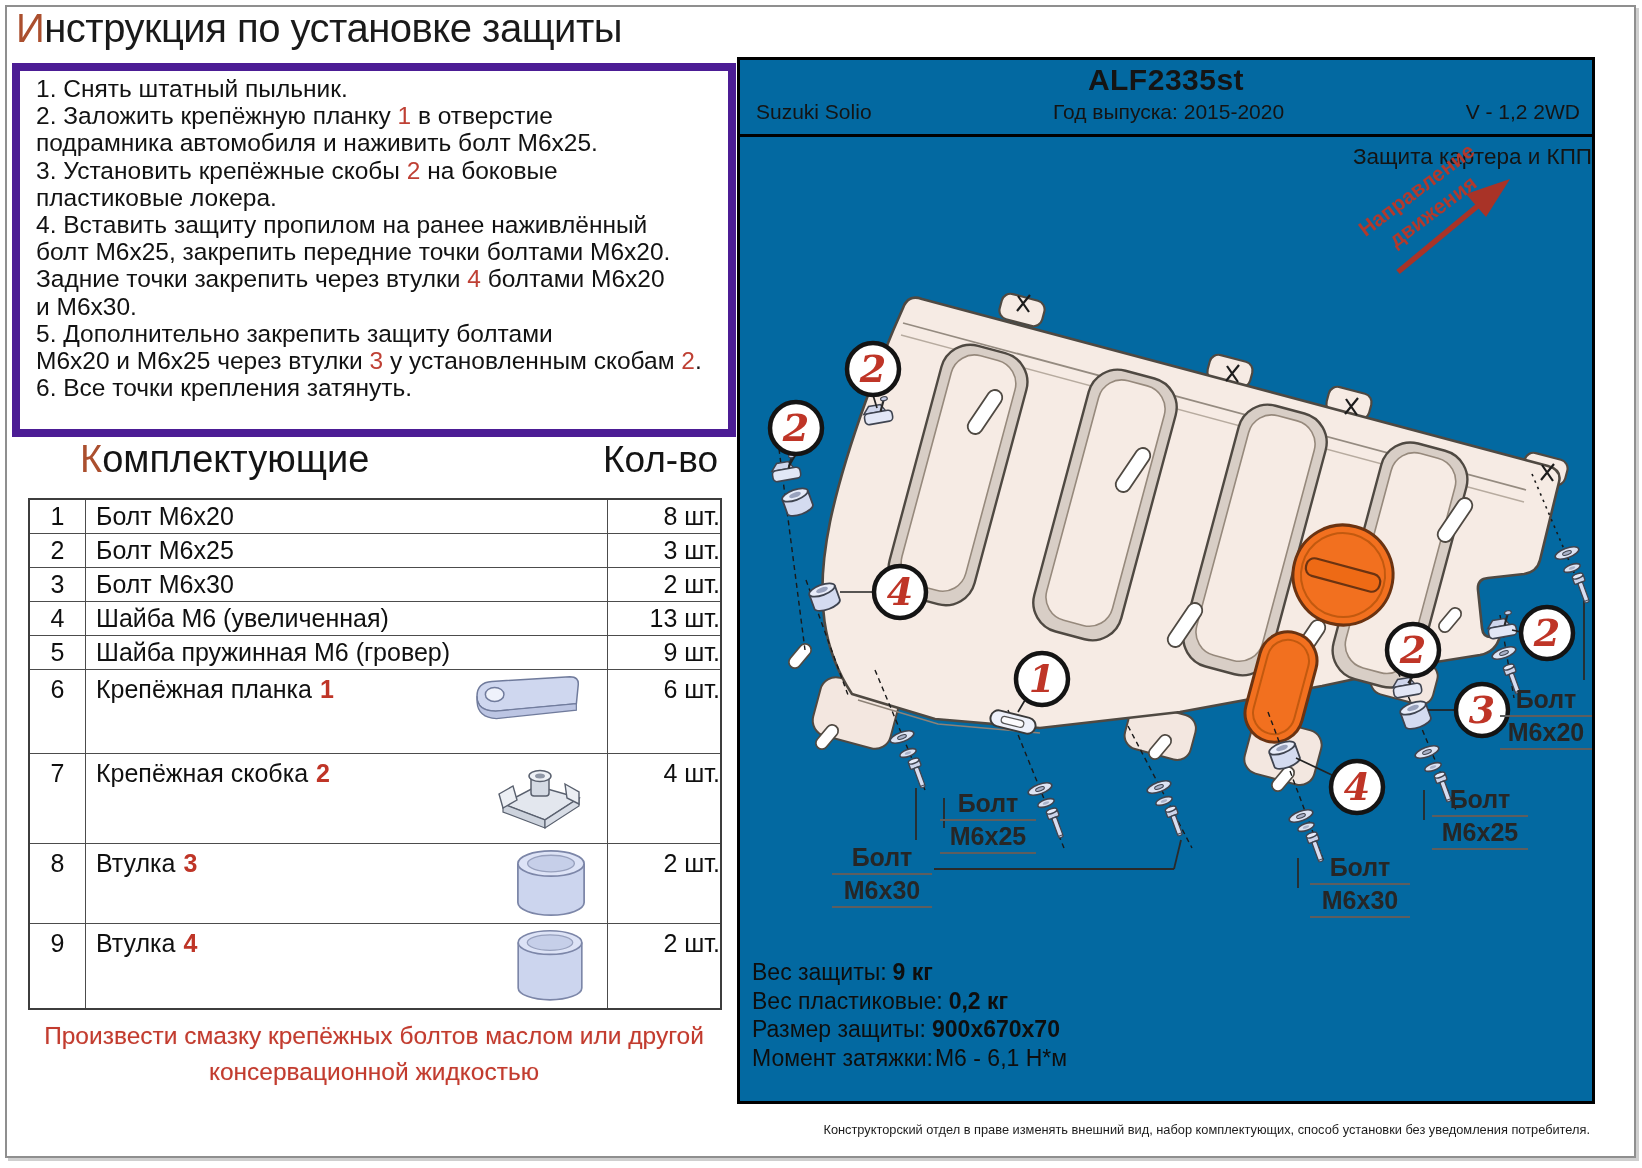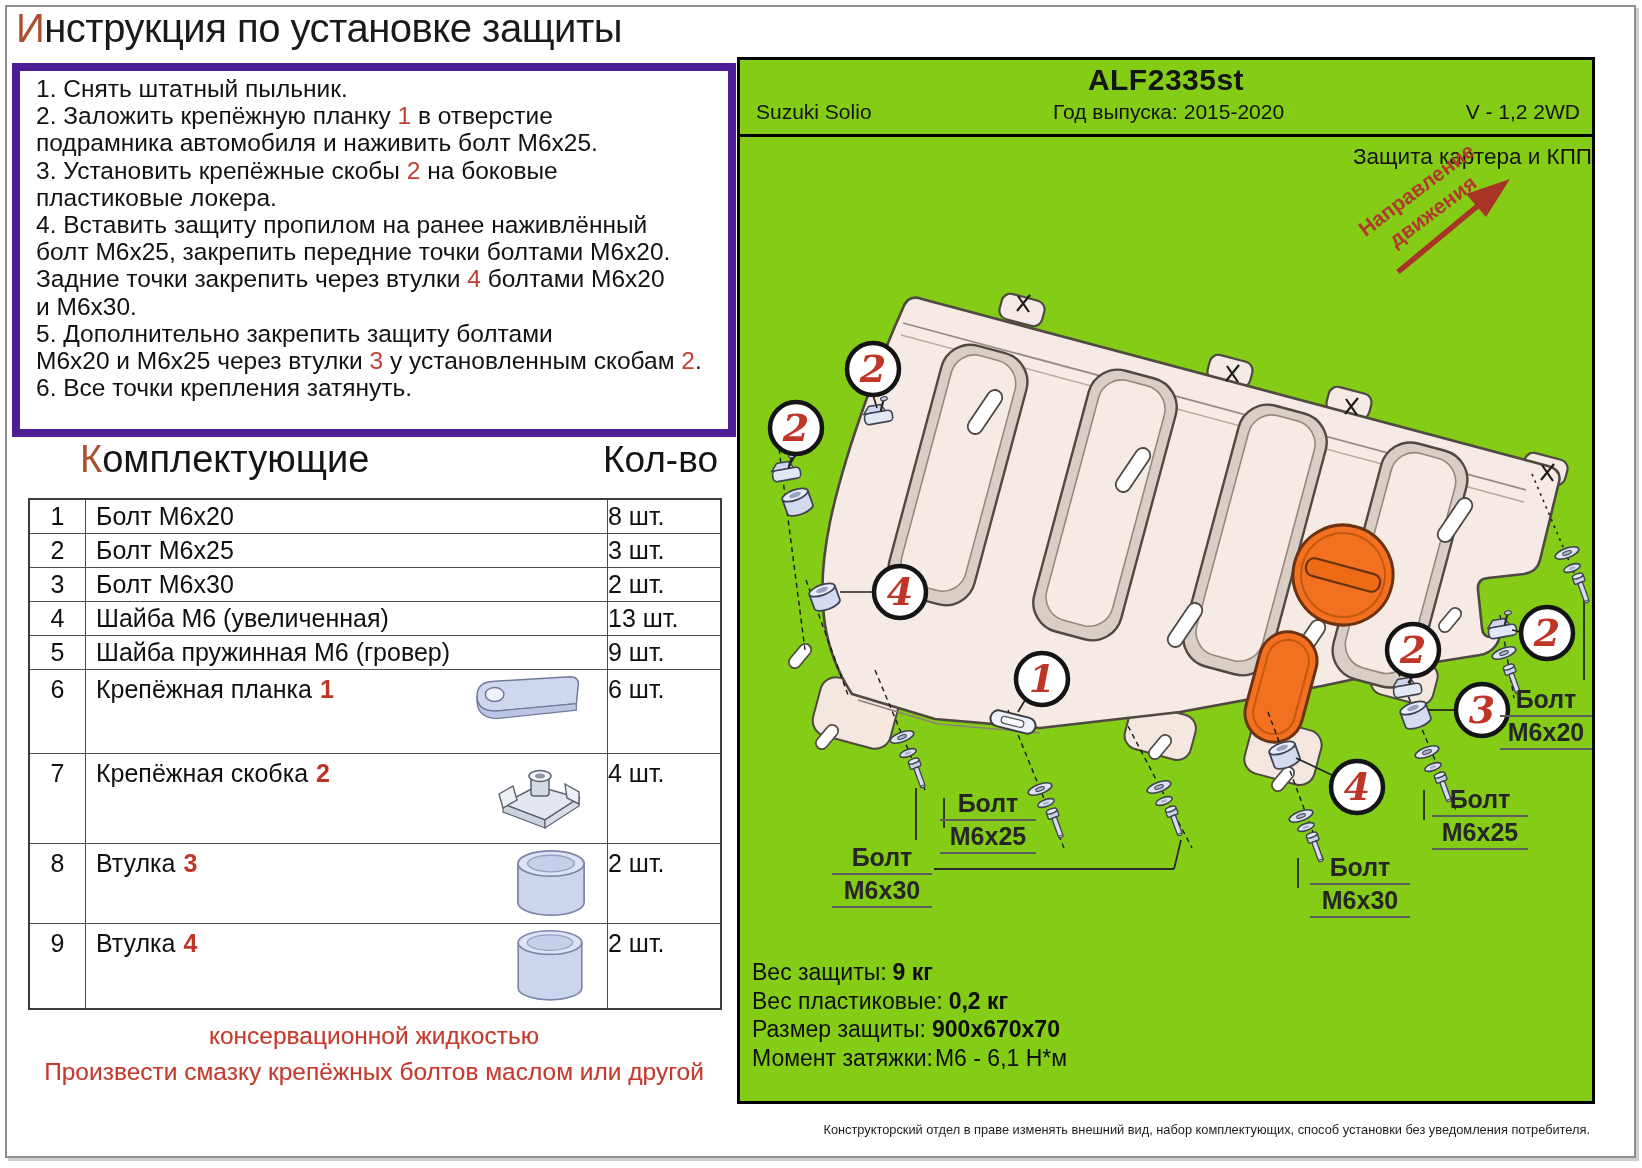--- a/index.html
+++ b/index.html
@@ -13,31 +13,31 @@
   .instr{position:absolute;left:12px;top:63px;width:676px;height:350px;border:8px solid #4c1d95;
          padding:4px 16px;font-size:24.5px;line-height:27.2px;color:#121212}
   .instr .red{color:#bf4034}
   .comp-head{position:absolute;left:28px;top:438px;width:690px;display:flex;justify-content:space-between;align-items:baseline}
   .comp-title{margin-left:52px;font-size:38px}
   .qty-head{font-size:37px}
   .ctable{position:absolute;left:28px;top:498px;width:690px;display:grid;
           grid-template-columns:56px 522px 112px;grid-template-rows:34px 34px 34px 34px 34px 84px 90px 80px 84px;
           border:2px solid #3d3d3d;font-size:25px;color:#101010;background:#fff}
   .cell{border-right:1.6px solid #4c4c4c;border-bottom:1.6px solid #4c4c4c;display:flex;align-items:center;overflow:visible}
-  .cell.qty{border-right:none;justify-content:flex-start}
+  .cell.qty{border-right:none;justify-content:flex-end}
   .cell.num{justify-content:center}
   .cell.name{padding-left:10px;position:relative}
   .cell.tall{align-items:flex-start;padding-top:5px}
   .cell.last{border-bottom:none}
   .ref{font-weight:bold;color:#bf3527;margin-left:8px}
   .row-img{position:absolute;right:16px;top:4px}
   .note{position:absolute;left:30px;top:1018px;width:688px;text-align:center;font-size:24.5px;
         line-height:36px;color:#c23b2e;text-shadow:0 0 1px rgba(194,59,46,.3)}
   
-  .panel{position:absolute;left:737px;top:57px;width:858px;height:1047px;border:3px solid #000;box-sizing:border-box;background:#84cc16}
+  .panel{position:absolute;left:737px;top:57px;width:858px;height:1047px;border:3px solid #000;box-sizing:border-box;background:#0369a1}
   .phead{position:relative;height:74px;border-bottom:3px solid #000}
   .pcode{text-align:center;font-size:30px;font-weight:bold;padding-top:3px;letter-spacing:.5px}
   .prow{display:flex;justify-content:space-between;font-size:21px;padding:3px 12px 0 16px}
   .psub{text-align:right;font-size:22.5px;margin-top:7px}
   .specs{position:absolute;left:12px;bottom:28px;font-size:23px;line-height:28.8px;color:#0e0e0e}
   .specs b{margin-left:6px}
   .specs .plain{margin-left:2px}
   .pfooter{position:absolute;left:737px;top:1122px;width:853px;text-align:right;font-size:12.8px;color:#1c1c1c}
   
   .dwg{position:absolute;left:737px;top:130px;width:858px;height:974px}
@@ -183,22 +183,22 @@
           <ellipse cx="41" cy="16" rx="35" ry="13" fill="#dde3f6" stroke="#7c86a8" stroke-width="1.8"></ellipse>
           <ellipse cx="41" cy="16" rx="25" ry="8.5" fill="#c6cfe9" stroke="#97a0bd" stroke-width="1.4"></ellipse>
         </svg></span>
     </div>
     <div class="cell qty tall last">
       <span>2 шт.</span>
     </div>
   </div>
 
 <div class="note">
+  <div>Произвести смазку крепёжных болтов маслом или другой</div>
   <div>консервационной жидкостью</div>
-  <div>Произвести смазку крепёжных болтов маслом или другой</div>
 </div>
 
 <div class="panel">
   <div class="phead">
     <div class="pcode">ALF2335st</div>
     <div class="prow">
       <span>Suzuki Solio</span>
       <span>Год выпуска: 2015-2020</span>
       <span>V - 1,2 2WD</span>
     </div>

